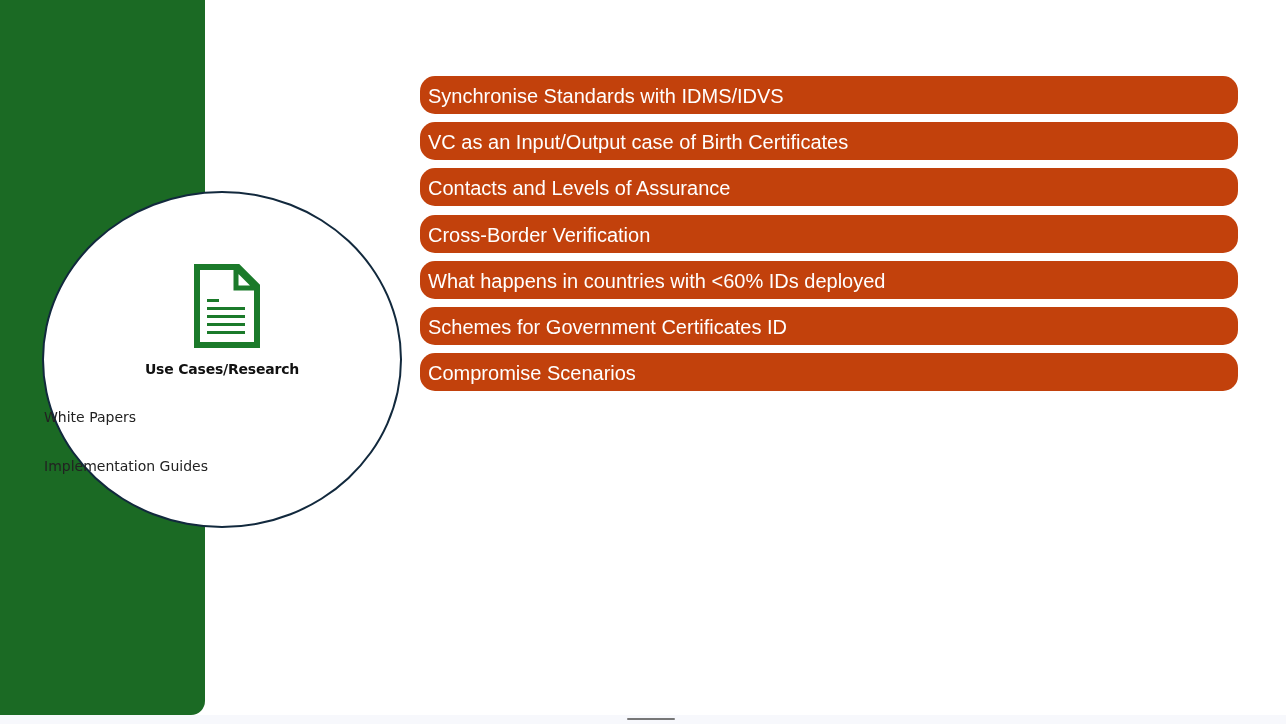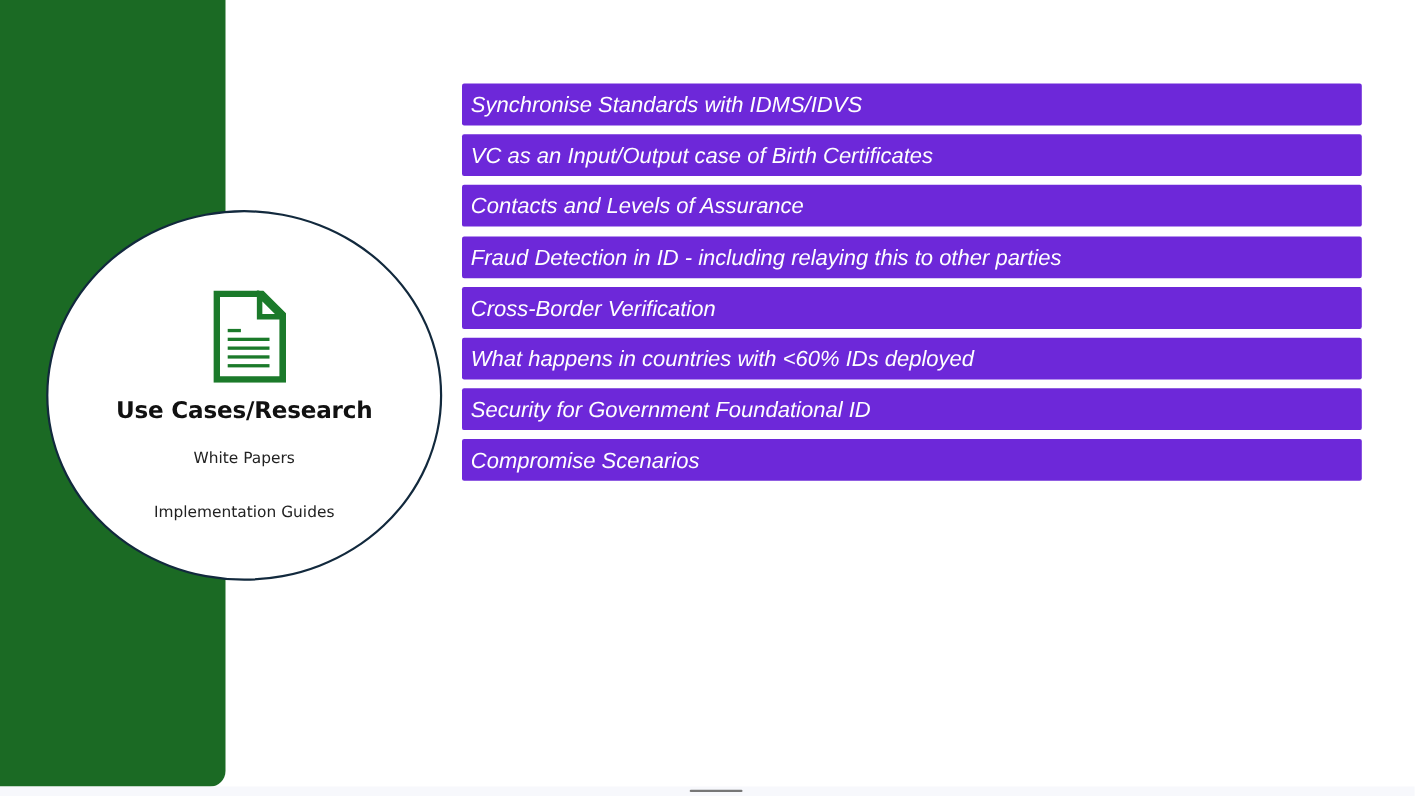--- a/index.html
+++ b/index.html
@@ -14,34 +14,34 @@
       background: #1b6a24; border-radius: 0 14px 14px 0;
     }
     .circle {
       position: absolute; left: 42px; top: 191px; width: 356px; height: 333px;
       border: 2px solid #12293d; border-radius: 50%; background: #ffffff;
       box-sizing: content-box;
     }
     .doc-icon { position: absolute; left: 150px; top: 71px; width: 66px; height: 84px; }
     .circle-title {
       position: absolute; left: 0; width: 100%; top: 168px; text-align: center;
-      font-family: "DejaVu Sans", sans-serif; font-weight: bold; font-size: 21px; color: #111;
+      font-family: "DejaVu Sans", sans-serif; font-weight: bold; font-size: 14px; color: #111;
       letter-spacing: -0.2px;
     }
     .circle-sub {
-      position: absolute; left: 0; width: 100%; text-align: center;
+      position: absolute; left: 0; width: 100%; 
       font-family: "DejaVu Sans", sans-serif; font-size: 14px; color: #222;
     }
     .sub1 { top: 216px; }
     .sub2 { top: 243px; margin-top: 22px; }
     .list { position: absolute; left: 420px; top: 76px; width: 818px; }
     .item {
-      height: 38px; margin-bottom: 8.2px; background: #6d28d9; border-radius: 2px;
+      height: 38px; margin-bottom: 8.2px; background: #c2410c; border-radius: 15px;
       color: #ffffff; font-size: 20px; line-height: 40px; padding-left: 8px;
-      box-sizing: border-box; white-space: nowrap; cursor: pointer; font-style: italic;
+      box-sizing: border-box; white-space: nowrap; cursor: pointer;
     }
     .bottom-bar {
       position: absolute; left: 0; top: 715px; width: 1286px; height: 9px; background: #f7f8fc;
     }
     .handle {
       position: absolute; left: 627px; top: 3px; width: 48px; height: 2px; background: #777777; border-radius: 1px;
     }
   </style>
 </head>
 <body>
@@ -61,23 +61,22 @@
     </svg>
     <div class="circle-title">Use Cases/Research</div>
     <div class="circle-sub sub1">White Papers</div>
     <div class="circle-sub sub2">Implementation Guides</div>
   </div>
 
   <div class="list">
     <div class="item">Synchronise Standards with IDMS/IDVS</div>
     <div class="item">VC as an Input/Output case of Birth Certificates</div>
     <div class="item">Contacts and Levels of Assurance</div>
-    <div class="item">Fraud Detection in ID - including relaying this to other parties</div>
     <div class="item">Cross-Border Verification</div>
     <div class="item">What happens in countries with &lt;60% IDs deployed</div>
-    <div class="item">Security for Government Foundational ID</div>
+    <div class="item">Schemes for Government Certificates ID</div>
     <div class="item">Compromise Scenarios</div>
   </div>
 </div>
 
 <div class="bottom-bar">
   <div class="handle"></div>
 </div>
 
 </body></html>

